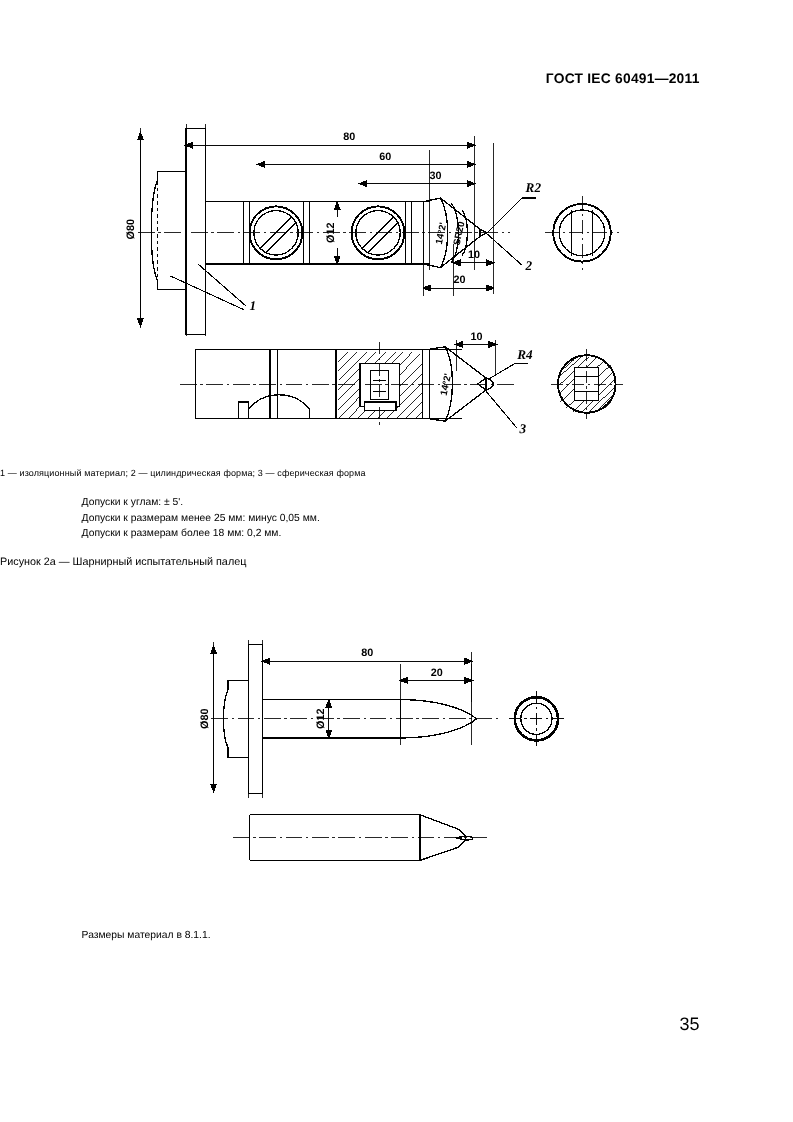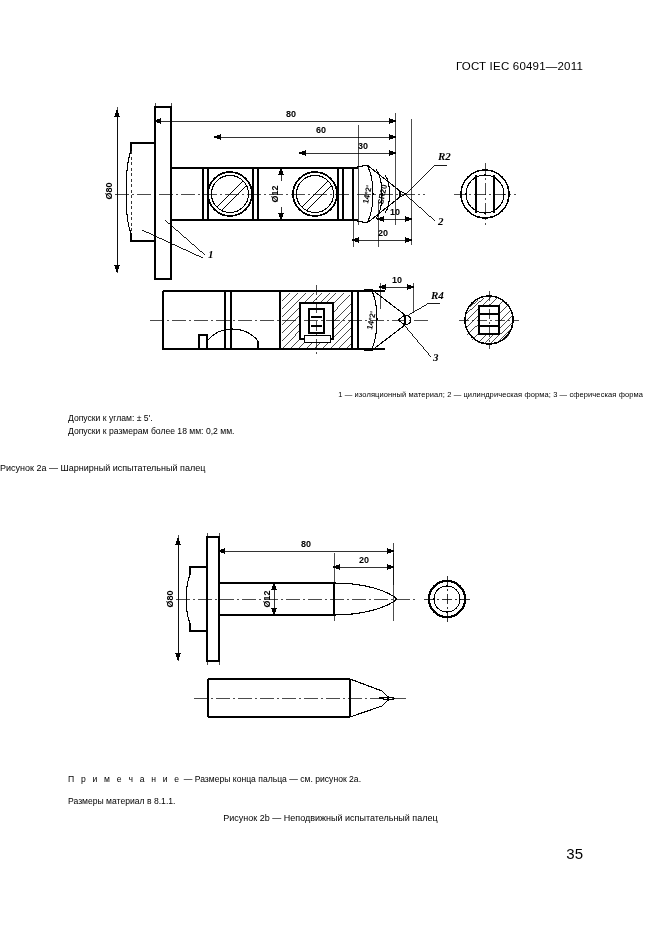--- a/index.html
+++ b/index.html
@@ -18,37 +18,37 @@
     background: #ffffff;
     overflow: hidden;
   }
   .abs { position: absolute; }
 
   
   #doc-header {
     top: 60px;
     right: 78px;
     font-size: 11.5px;
-    font-weight: normal;
+    font-weight: bold;
     letter-spacing: 0.2px;
     white-space: nowrap;
   }
 
   
   #fig2a-drawing { left: 95px; top: 95px; width: 470px; height: 285px; }
   #fig2b-drawing { left: 150px; top: 525px; width: 370px; height: 215px; }
 
   svg { display: block; overflow: visible; }
 
   
   #legend-2a {
     top: 390px;
     left: 0;
     width: 643px;
-    text-align: right;
+    text-align: left;
     font-size: 7.5px;
     letter-spacing: 0.1px;
   }
 
   #tolerances {
     top: 412px;
     left: 68px;
     font-size: 8.6px;
     line-height: 13.2px;
   }
@@ -347,20 +347,21 @@
         </g>
 
       </g>
     </svg>
   </div>
 
   <div class="abs" id="legend-2a">1 — изоляционный материал; 2 — цилиндрическая форма; 3 — сферическая форма</div>
 
   <div class="abs" id="tolerances">
     <div>Допуски к углам: ± 5'.</div>
+    <div>Допуски к размерам менее 25 мм: минус 0,05 мм.</div>
     <div>Допуски к размерам более 18 мм: 0,2 мм.</div>
   </div>
 
   <div class="abs" id="fig2a-caption">Рисунок 2а — Шарнирный испытательный палец</div>
 
   <div class="abs" id="fig2b-drawing">
     <svg width="370" height="215" viewBox="0 0 370 215">
       <g fill="none" stroke="#000" stroke-width="1.1" shape-rendering="crispEdges">
 
         <g stroke-width="0.7">
@@ -433,23 +434,19 @@
           <path d="M229 173 L238 175"></path>
 
           <line x1="44" y1="173" x2="256" y2="173" stroke-width="0.7" stroke-dasharray="14,3,2,3"></line>
         </g>
 
       </g>
     </svg>
   </div>
 
   <div class="abs" id="note-block">
-    <div>
-      <span class="spaced">П р и м е ч а н и е</span><span> — Размеры конца пальца — см. рисунок 2а.</span>
-    </div>
     <div>Размеры материал в 8.1.1.</div>
   </div>
 
-  <div class="abs" id="fig2b-caption">Рисунок 2b — Неподвижный испытательный палец</div>
 
   <div class="abs" id="page-number">35</div>
 
 </div>
 
 </body></html>

